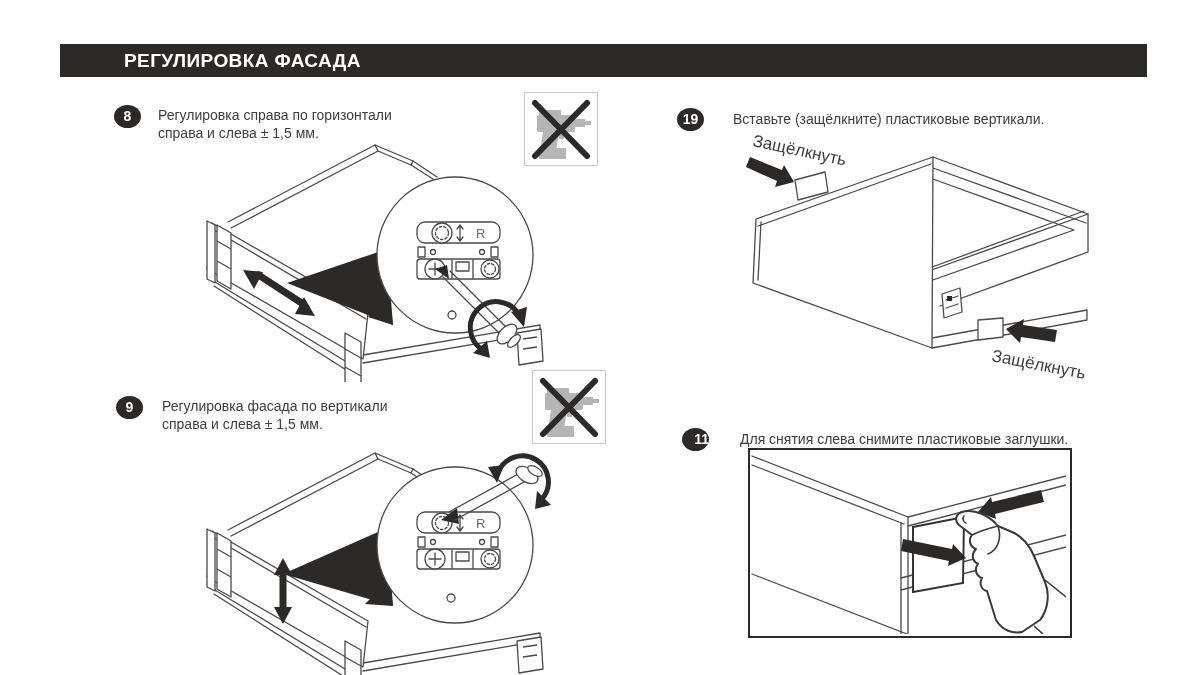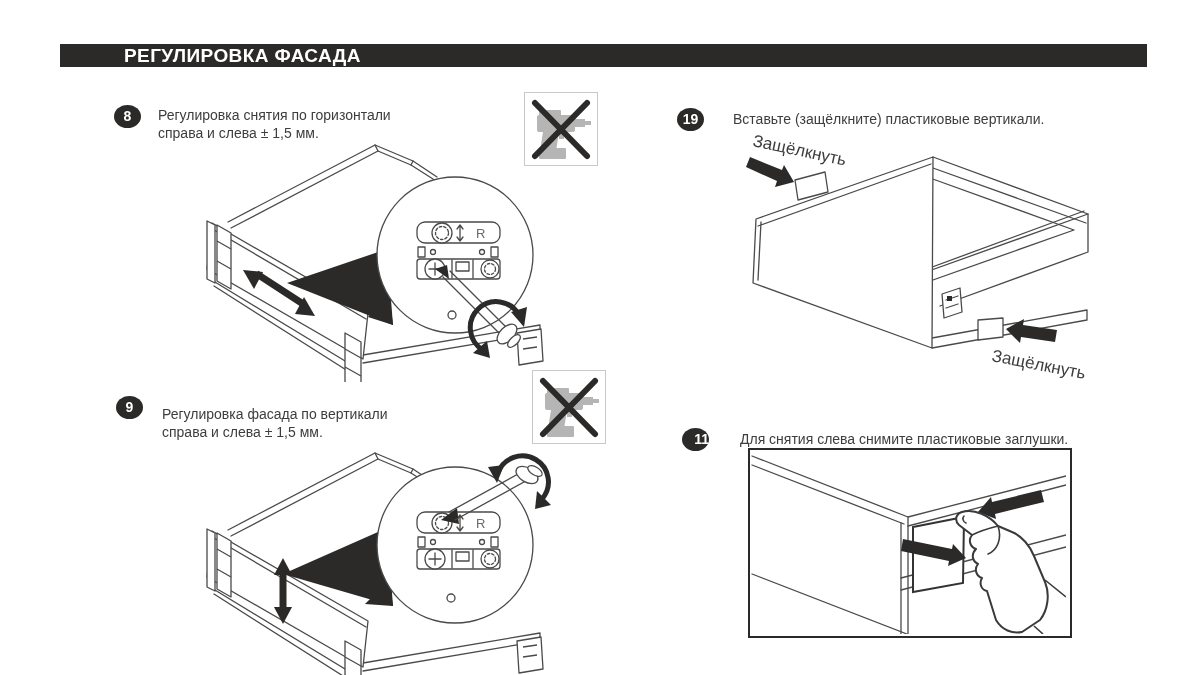--- a/index.html
+++ b/index.html
@@ -3,21 +3,21 @@
 <meta charset="utf-8">
 <style>
   html,body{margin:0;padding:0;}
   body{
     width:1200px;height:675px;position:relative;overflow:hidden;
     background:#ffffff;font-family:"Liberation Sans",sans-serif;color:#3d3d3d;
   }
   .abs{position:absolute;}
   
   .header-bar{
-    left:60px;top:44px;width:1087px;height:23px;background:#2b2a29;
+    left:60px;top:44px;width:1087px;height:33px;background:#2b2a29;
     display:flex;align-items:center;
   }
   .header-bar span{
     color:#ffffff;font-size:19px;font-weight:bold;letter-spacing:.4px;padding-left:64px;
   }
   
   .badge{
     width:27px;height:23px;background:#2b2a29;border-radius:50%;
     color:#fff;font-size:14px;font-weight:bold;text-align:center;line-height:23px;
   }
@@ -46,21 +46,21 @@
 <body>
 
 <div class="abs header-bar">
   <span>РЕГУЛИРОВКА ФАСАДА</span>
 </div>
 
 <div class="abs badge" style="left:114px;top:105px;">
   <span>8</span>
 </div>
 <div class="abs steptext" style="left:158px;top:106px;">
-  <div>Регулировка снятия по горизонтали</div>
+  <div>Регулировка справа по горизонтали</div>
   <div>справа и слева ± 1,5 мм.</div>
 </div>
 
 <div class="abs nodrill" style="left:524px;top:92px;">
   <svg width="72" height="72" viewBox="0 0 72 72">
     <g fill="#b5b5b5">
       <rect x="12" y="22" width="38" height="17" rx="2"></rect>
       <rect x="50" y="26" width="10" height="8"></rect>
       <rect x="60" y="28" width="6" height="4"></rect>
       <rect x="14" y="17" width="22" height="6" rx="1"></rect>
@@ -149,21 +149,21 @@
   <g>
     <path d="M298,213 A26,26 0 1 1 334,178" fill="none" stroke="#2b2a29" stroke-width="5"></path>
     <polygon points="288,216 302,204 305,221" class="ink"></polygon>
     <polygon points="342,170 326,175 339,190" class="ink"></polygon>
   </g>
 </svg>
 
 <div class="abs badge" style="left:116px;top:396px;">
   <span>9</span>
 </div>
-<div class="abs steptext" style="left:162px;top:397px;margin-top:8px;">
+<div class="abs steptext" style="left:162px;top:397px;">
   <div>Регулировка фасада по вертикали</div>
   <div>справа и слева ± 1,5 мм.</div>
 </div>
 
 <div class="abs nodrill" style="left:532px;top:370px;">
   <svg width="72" height="72" viewBox="0 0 72 72">
     <g fill="#b5b5b5">
       <rect x="12" y="22" width="38" height="17" rx="2"></rect>
       <rect x="50" y="26" width="10" height="8"></rect>
       <rect x="60" y="28" width="6" height="4"></rect>

